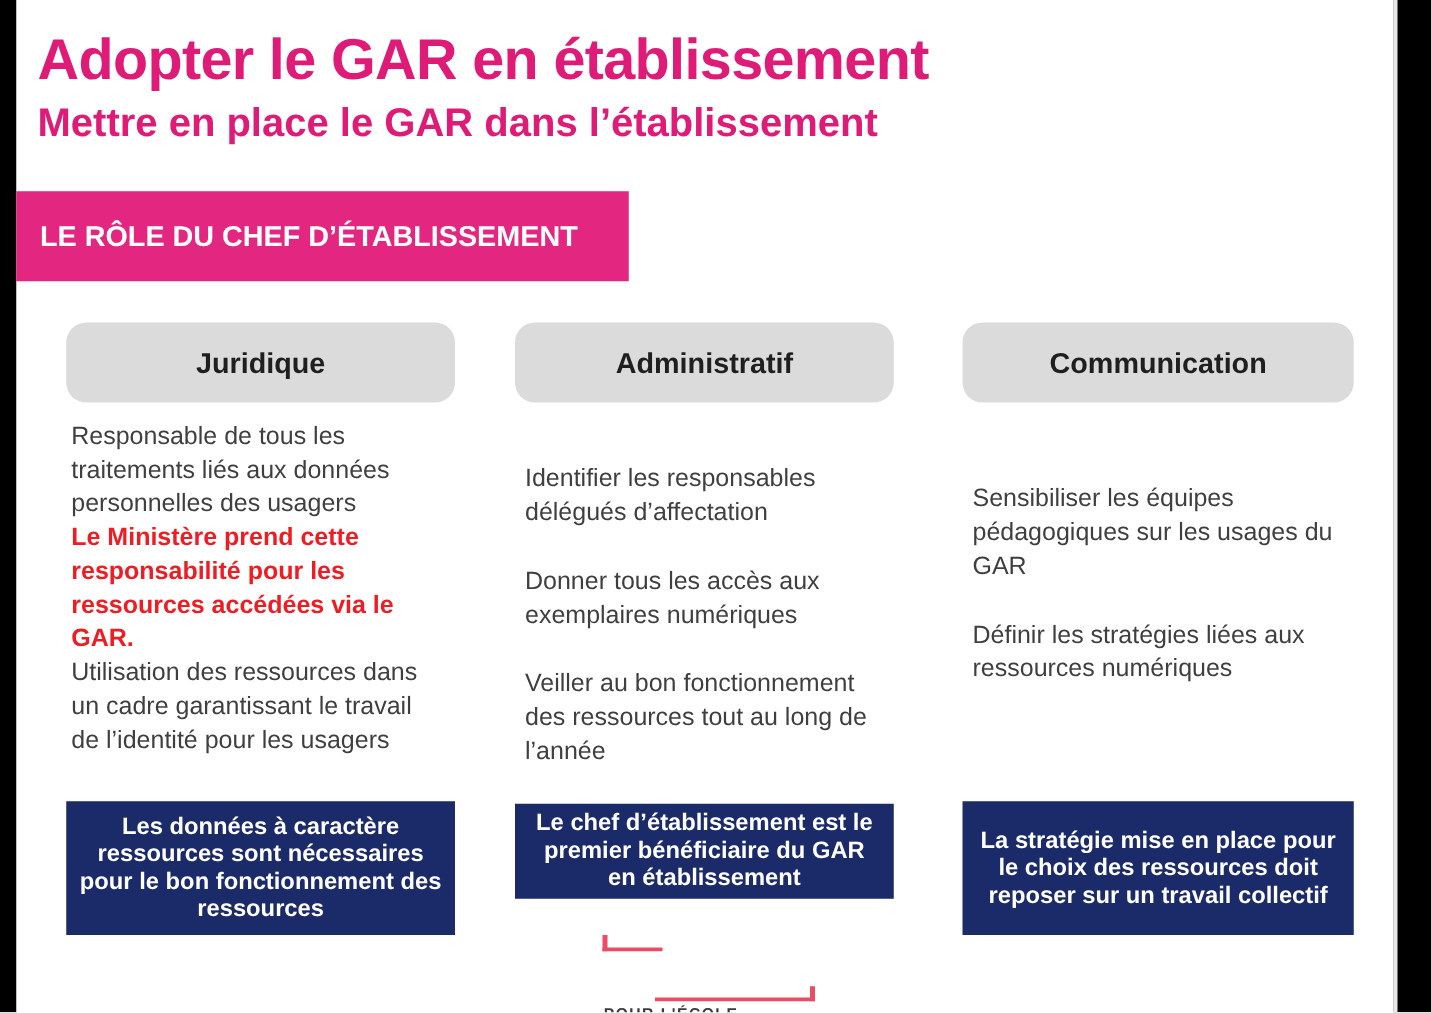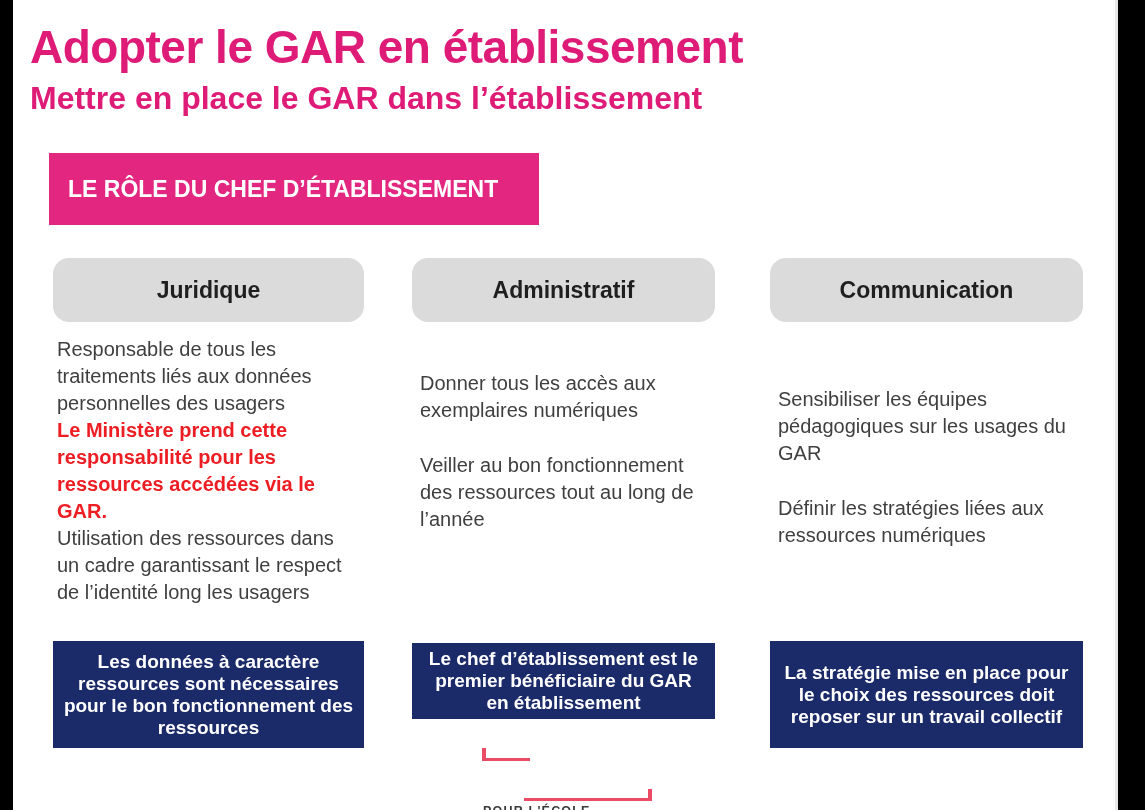--- a/index.html
+++ b/index.html
@@ -21,21 +21,21 @@
   }
   .gar-logo{
     position:absolute;left:985px;top:57px;width:90px;height:90px;
     background:#4d58a4;border-radius:18px;
     display:flex;align-items:center;justify-content:center;
     color:#ffffff;font-size:31px;font-weight:bold;letter-spacing:0.5px;
   }
   .banner{
     position:absolute;left:13px;top:153px;width:471px;height:72px;
     background:#e3267f;color:#ffffff;font-size:23px;font-weight:bold;
-    display:flex;align-items:center;padding-left:19px;margin-left:36px;
+    display:flex;align-items:center;padding-left:19px;
   }
 
   .col-header{
     position:absolute;top:258px;height:64px;background:#dbdbdb;border-radius:16px;
     display:flex;align-items:center;justify-content:center;
     font-size:23px;font-weight:bold;color:#1f1f1f;
   }
   .col-body{
     position:absolute;font-size:20px;line-height:27px;color:#3f3f3f;
   }
@@ -86,30 +86,31 @@
   <div class="banner">
     <span>LE RÔLE DU CHEF D’ÉTABLISSEMENT</span>
   </div>
 
   <div class="col-header c1">
     <span>Juridique</span>
   </div>
   <div class="col-body b1">
     <p>Responsable de tous les traitements liés aux données personnelles des usagers</p>
     <p class="red">Le Ministère prend cette responsabilité pour les ressources accédées via le GAR.</p>
-    <p>Utilisation des ressources dans un cadre garantissant le respect de l’identité long les usagers</p>
+    <p>Utilisation des ressources dans un cadre garantissant le travail de l’identité pour les usagers</p>
   </div>
   <div class="col-footer c1 f1">
     <span>Les données à caractère ressources sont nécessaires pour le bon fonctionnement des ressources</span>
   </div>
 
   <div class="col-header c2">
     <span>Administratif</span>
   </div>
   <div class="col-body spaced b2">
+    <p>Identifier les responsables délégués d’affectation</p>
     <p>Donner tous les accès aux exemplaires numériques</p>
     <p>Veiller au bon fonctionnement des ressources tout au long de l’année</p>
   </div>
   <div class="col-footer c2 f2">
     <span>Le chef d’établissement est le premier bénéficiaire du GAR en établissement</span>
   </div>
 
   <div class="col-header c3">
     <span>Communication</span>
   </div>

